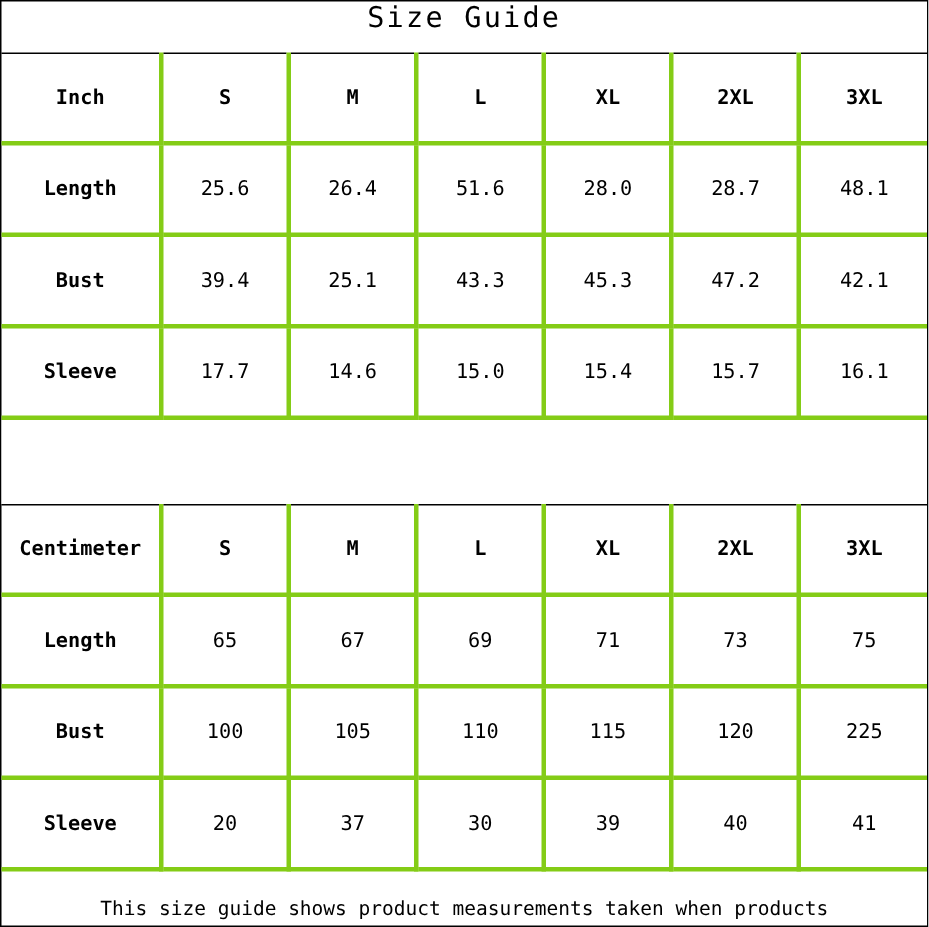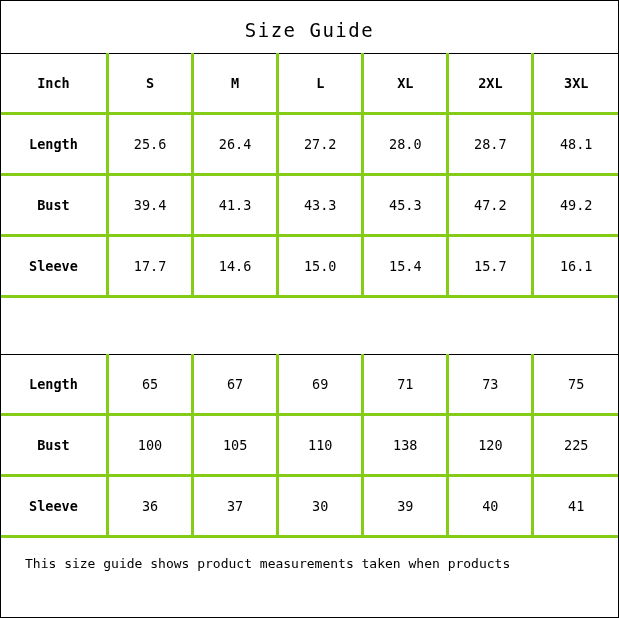--- a/index.html
+++ b/index.html
@@ -20,21 +20,20 @@
     height: 618px;
     box-sizing: border-box;
     border: 1px solid #000000;
     background: #ffffff;
   }
   .title {
     text-align: center;
     font-size: 19px;
     letter-spacing: 1.5px;
     font-weight: 400;
-    padding-top: 18px;
     padding-bottom: 12px;
     font-family: "DejaVu Sans Mono", monospace;
   }
   table.size-table {
     border-collapse: collapse;
     width: 100%;
     table-layout: fixed;
   }
   table.size-table td {
     border: 3px solid #84cc16;
@@ -60,20 +59,21 @@
     border-right: none;
   }
   table.size-table tr:first-child td {
     border-top: 1px solid #000000;
   }
   .spacer {
     height: 56px;
     background: #ffffff;
   }
   .footnote {
+    text-align: center;
     font-size: 13px;
     line-height: 19px;
     padding: 16px 24px 0 24px;
     font-family: "DejaVu Sans Mono", monospace;
   }
 </style>
 </head>
 <body>
 
 <div class="page">
@@ -88,71 +88,80 @@
       <td class="colhead">M</td>
       <td class="colhead">L</td>
       <td class="colhead">XL</td>
       <td class="colhead">2XL</td>
       <td class="colhead">3XL</td>
     </tr>
     <tr>
       <td class="rowhead">Length</td>
       <td>25.6</td>
       <td>26.4</td>
-      <td>27.2</td>
+      <td>51.6</td>
       <td>28.0</td>
       <td>28.7</td>
       <td>48.1</td>
     </tr>
     <tr>
       <td class="rowhead">Bust</td>
       <td>39.4</td>
-      <td>41.3</td>
+      <td>25.1</td>
       <td>43.3</td>
       <td>45.3</td>
       <td>47.2</td>
-      <td>49.2</td>
+      <td>42.1</td>
     </tr>
     <tr>
       <td class="rowhead">Sleeve</td>
       <td>17.7</td>
       <td>14.6</td>
       <td>15.0</td>
       <td>15.4</td>
       <td>15.7</td>
       <td>16.1</td>
     </tr>
   </tbody>
     </table>
 
   <div class="spacer"></div>
 
   <table class="size-table">
     <tbody>
+        <tr>
+      <td class="unit-cell">Centimeter</td>
+      <td class="colhead">S</td>
+      <td class="colhead">M</td>
+      <td class="colhead">L</td>
+      <td class="colhead">XL</td>
+      <td class="colhead">2XL</td>
+      <td class="colhead">3XL</td>
+    </tr>
     <tr>
       <td class="rowhead">Length</td>
       <td>65</td>
       <td>67</td>
       <td>69</td>
       <td>71</td>
       <td>73</td>
       <td>75</td>
     </tr>
     <tr>
       <td class="rowhead">Bust</td>
       <td>100</td>
       <td>105</td>
       <td>110</td>
-      <td>138</td>
+      <td>115</td>
       <td>120</td>
       <td>225</td>
     </tr>
     <tr>
       <td class="rowhead">Sleeve</td>
-      <td>36</td>
+      <td>20</td>
       <td>37</td>
       <td>30</td>
       <td>39</td>
       <td>40</td>
       <td>41</td>
     </tr>
   </tbody>
     </table>
 
   <div class="footnote">

